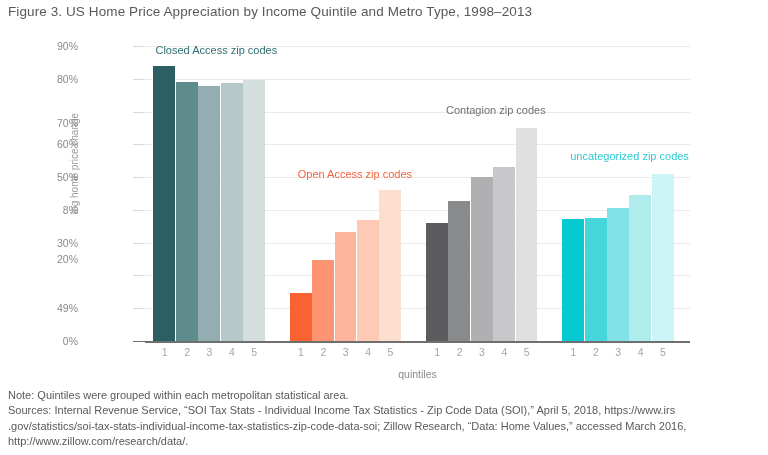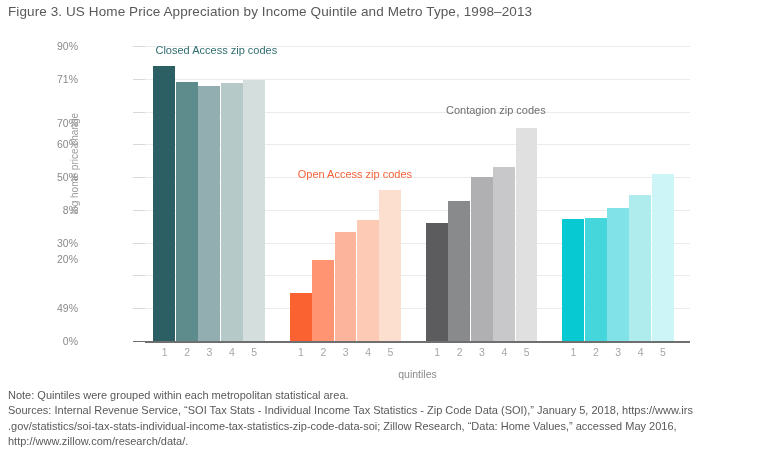--- a/index.html
+++ b/index.html
@@ -206,27 +206,28 @@
     <div class="ytick-label" style="top: 212.667px;">30%</div>
     <div class="ytick-dash" style="top: 212.667px; background: rgb(216, 216, 216);"></div>
     <div class="ytick-label" style="top: 179.889px;">8%</div>
     <div class="ytick-dash" style="top: 179.889px; background: rgb(216, 216, 216);"></div>
     <div class="ytick-label" style="top: 147.111px;">50%</div>
     <div class="ytick-dash" style="top: 147.111px; background: rgb(216, 216, 216);"></div>
     <div class="ytick-label" style="top: 114.333px;">60%</div>
     <div class="ytick-dash" style="top: 114.333px; background: rgb(216, 216, 216);"></div>
     <div class="ytick-label" style="top: 93px;">70%</div>
     <div class="ytick-dash" style="top: 81.5556px; background: rgb(216, 216, 216);"></div>
-    <div class="ytick-label" style="top: 48.7778px;">71%</div>
+    <div class="ytick-label" style="top: 48.7778px;">80%</div>
     <div class="ytick-dash" style="top: 48.7778px; background: rgb(216, 216, 216);"></div>
     <div class="ytick-label" style="top: 16px;">90%</div>
     <div class="ytick-dash" style="top: 16px; background: rgb(216, 216, 216);"></div>
     <div class="group-label" style="left: 155.488px; top: 13.6667px; color: rgb(47, 109, 112);">Closed Access zip codes</div>
     <div class="group-label" style="left: 297.738px; top: 138.222px; color: rgb(244, 98, 58);">Open Access zip codes</div>
     <div class="group-label" style="left: 445.988px; top: 73.9444px; color: rgb(109, 110, 113);">Contagion zip codes</div>
+    <div class="group-label" style="left: 570.237px; top: 119.833px; color: rgb(46, 201, 209);">uncategorized zip codes</div>
   </div>
 
 <div id="footnotes">
   <div>Note: Quintiles were grouped within each metropolitan statistical area.</div>
-  <div>Sources: Internal Revenue Service, “SOI Tax Stats - Individual Income Tax Statistics - Zip Code Data (SOI),” January 5, 2018, https://www.irs</div>
-  <div>.gov/statistics/soi-tax-stats-individual-income-tax-statistics-zip-code-data-soi; Zillow Research, “Data: Home Values,” accessed May 2016,</div>
+  <div>Sources: Internal Revenue Service, “SOI Tax Stats - Individual Income Tax Statistics - Zip Code Data (SOI),” April 5, 2018, https://www.irs</div>
+  <div>.gov/statistics/soi-tax-stats-individual-income-tax-statistics-zip-code-data-soi; Zillow Research, “Data: Home Values,” accessed March 2016,</div>
   <div>http://www.zillow.com/research/data/.</div>
 </div>
 
 </body></html>

